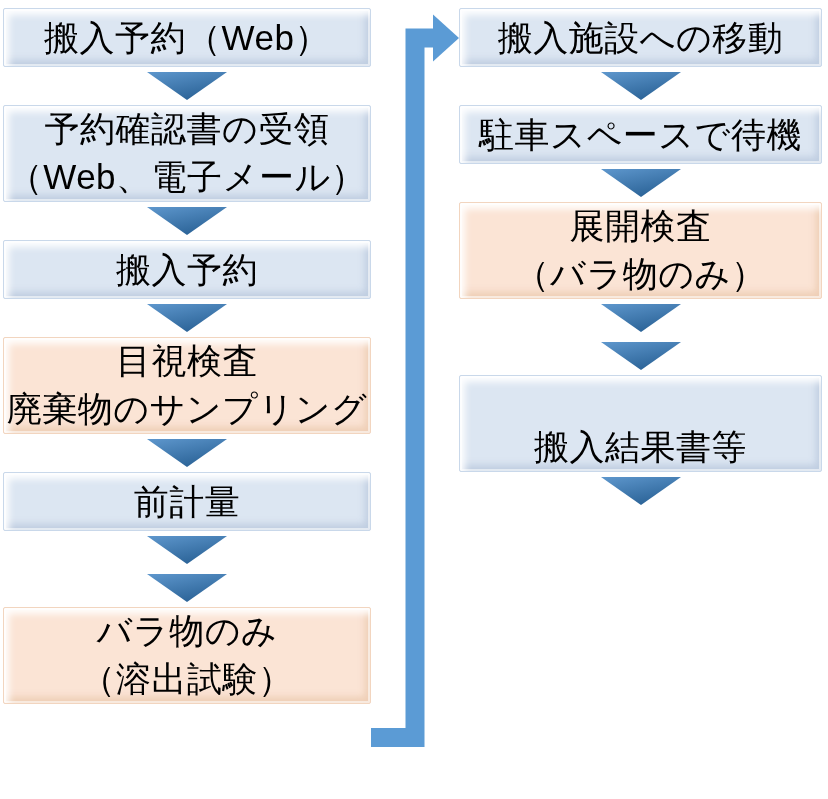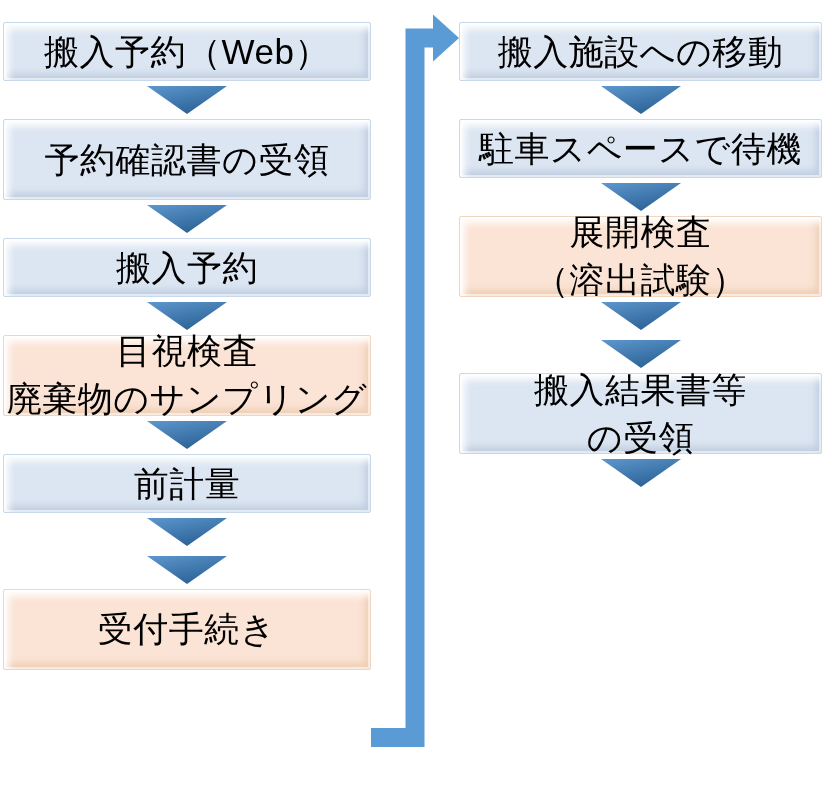--- a/index.html
+++ b/index.html
@@ -10,58 +10,57 @@
   }
   .canvas {
     position: relative;
     width: 828px;
     height: 799px;
     background: var(--background, #ffffff);
     overflow: hidden;
   }
   .column {
     position: absolute;
-    top: 22px;
+    top: 8px;
     display: flex;
     flex-direction: column;
   }
   .col-left  { left: 3px;   width: 368px; }
   .col-right { left: 459px; width: 363px; }
 
   .step-box {
     display: flex;
     flex-direction: column;
     align-items: center;
     justify-content: center;
     font-size: 35px;
     color: var(--text-color, #000000);
     letter-spacing: 0.5px;
     border-radius: 2px;
     text-align: center;
   }
   .step-line { line-height: 48px; white-space: nowrap; }
   .one-line { height: 59px; }
-  .two-line { height: 81px; }
+  .two-line { height: 97px; justify-content: flex-end; }
 
   .normal {
     background: var(--box-fill-blue, #dce6f2);
     border: 1px solid var(--box-edge-blue, #c9d8ea);
     box-shadow:
       inset 0 0 0 2px rgba(255,255,255,0.55),
       inset 5px 6px 7px rgba(255,255,255,0.95),
       inset -5px -6px 7px rgba(125,150,185,0.30);
   }
   .highlight {
     background: var(--box-fill-highlight, #fbe4d5);
     border: 1px solid var(--box-edge-highlight, #f2d5bf);
     box-shadow:
       inset 0 0 0 2px rgba(255,255,255,0.55),
       inset 5px 6px 7px rgba(255,255,255,0.95),
       inset -5px -6px 7px rgba(210,155,110,0.30);
-    font-family: Liberation Serif, serif;
   }
 
   .arrow-gap {
     height: 38px;
     display: flex;
     align-items: center;
     justify-content: center;
   }
   .down-tri { width: 80px; height: 28px; font-size: 0; line-height: 0; }
 
@@ -100,20 +99,21 @@
               <linearGradient id="tg0_1" x1="0" y1="0" x2="0.55" y2="1">
                 <stop offset="0" stop-color="#5e97cd"></stop>
                 <stop offset="1" stop-color="#2b6397"></stop>
               </linearGradient>
             </defs>
             <polygon points="0,0 80,0 40,28" fill="url(#tg0_1)"></polygon>
           </svg></div>
       </div>
       <div class="step-box normal two-line">
         <div class="step-line">予約確認書の受領</div>
+        <div class="step-line">（Web、電子メール）</div>
       </div>
       <div class="arrow-gap">
         <div class="down-tri"><svg width="80" height="28" viewBox="0 0 80 28" xmlns="http://www.w3.org/2000/svg">
             <defs>
               <linearGradient id="tg0_2" x1="0" y1="0" x2="0.55" y2="1">
                 <stop offset="0" stop-color="#5e97cd"></stop>
                 <stop offset="1" stop-color="#2b6397"></stop>
               </linearGradient>
             </defs>
             <polygon points="0,0 80,0 40,28" fill="url(#tg0_2)"></polygon>
@@ -167,21 +167,22 @@
             <defs>
               <linearGradient id="tg0_6" x1="0" y1="0" x2="0.55" y2="1">
                 <stop offset="0" stop-color="#5e97cd"></stop>
                 <stop offset="1" stop-color="#2b6397"></stop>
               </linearGradient>
             </defs>
             <polygon points="0,0 80,0 40,28" fill="url(#tg0_6)"></polygon>
           </svg></div>
       </div>
       <div class="step-box highlight two-line">
-        <div class="step-line">受付手続き</div>
+        <div class="step-line">バラ物のみ</div>
+        <div class="step-line">（溶出試験）</div>
       </div>
     </div>
   <div class="column col-right">
       <div class="step-box normal one-line">
         <div class="step-line">搬入施設への移動</div>
       </div>
       <div class="arrow-gap">
         <div class="down-tri"><svg width="80" height="28" viewBox="0 0 80 28" xmlns="http://www.w3.org/2000/svg">
             <defs>
               <linearGradient id="tg1_1" x1="0" y1="0" x2="0.55" y2="1">
@@ -201,21 +202,21 @@
               <linearGradient id="tg1_2" x1="0" y1="0" x2="0.55" y2="1">
                 <stop offset="0" stop-color="#5e97cd"></stop>
                 <stop offset="1" stop-color="#2b6397"></stop>
               </linearGradient>
             </defs>
             <polygon points="0,0 80,0 40,28" fill="url(#tg1_2)"></polygon>
           </svg></div>
       </div>
       <div class="step-box highlight two-line">
         <div class="step-line">展開検査</div>
-        <div class="step-line">（溶出試験）</div>
+        <div class="step-line">（バラ物のみ）</div>
       </div>
       <div class="arrow-gap">
         <div class="down-tri"><svg width="80" height="28" viewBox="0 0 80 28" xmlns="http://www.w3.org/2000/svg">
             <defs>
               <linearGradient id="tg1_3" x1="0" y1="0" x2="0.55" y2="1">
                 <stop offset="0" stop-color="#5e97cd"></stop>
                 <stop offset="1" stop-color="#2b6397"></stop>
               </linearGradient>
             </defs>
             <polygon points="0,0 80,0 40,28" fill="url(#tg1_3)"></polygon>
@@ -227,21 +228,20 @@
               <linearGradient id="tg1_4" x1="0" y1="0" x2="0.55" y2="1">
                 <stop offset="0" stop-color="#5e97cd"></stop>
                 <stop offset="1" stop-color="#2b6397"></stop>
               </linearGradient>
             </defs>
             <polygon points="0,0 80,0 40,28" fill="url(#tg1_4)"></polygon>
           </svg></div>
       </div>
       <div class="step-box normal two-line">
         <div class="step-line">搬入結果書等</div>
-        <div class="step-line">の受領</div>
       </div>
       <div class="arrow-gap">
         <div class="down-tri"><svg width="80" height="28" viewBox="0 0 80 28" xmlns="http://www.w3.org/2000/svg">
             <defs>
               <linearGradient id="tg1_5" x1="0" y1="0" x2="0.55" y2="1">
                 <stop offset="0" stop-color="#5e97cd"></stop>
                 <stop offset="1" stop-color="#2b6397"></stop>
               </linearGradient>
             </defs>
             <polygon points="0,0 80,0 40,28" fill="url(#tg1_5)"></polygon>

